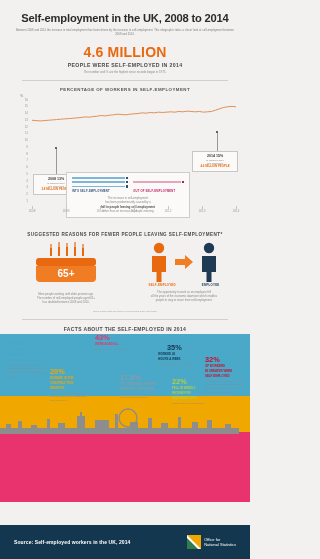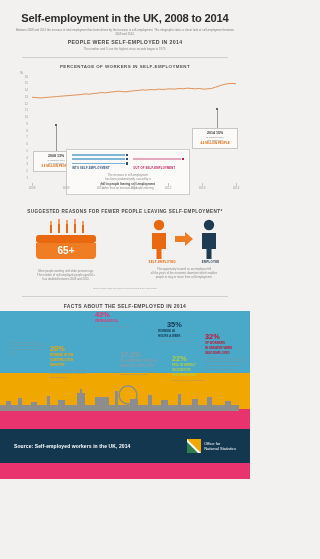--- a/index.html
+++ b/index.html
@@ -4,21 +4,21 @@
 <style>
   * { box-sizing: border-box; margin: 0; padding: 0; }
   body {
     width: 250px; height: 559px;
     background: #f2f1ef;
     font-family: "Liberation Sans", sans-serif;
     color: #3b3b3b;
     overflow: hidden;
     position: relative;
   }
-  .page { width: 250px; height: 463px; position: relative; background: #f2f1ef; }
+  .page { width: 250px; height: 559px; position: relative; background: #f2f1ef; }
 
   
   .header { padding: 12px 14px 0; text-align: center; }
   .title {
     font-size: 11.2px; font-weight: bold; color: #2b2b2b;
     letter-spacing: -0.2px; line-height: 1.15;
   }
   .subtitle {
     margin-top: 4px; font-size: 2.6px; color: #7a7a7a; line-height: 1.5;
     transform: scale(1); letter-spacing: 0.1px;
@@ -144,20 +144,21 @@
   .ons-txt { font-size: 4px; color: #ffffff; line-height: 1.35; }
 </style>
 </head>
 <body>
 
 <div class="page">
 
   <div class="header">
     <div class="title">Self-employment in the UK, 2008 to 2014</div>
     <div class="subtitle">Between 2008 and 2014 the increase in total employment has been driven by the increase in self-employment. This infographic takes a closer look at self-employment between 2008 and 2014.</div>
+    <div class="bignum">4.6 MILLION</div>
     <div class="bignum-sub">PEOPLE WERE SELF-EMPLOYED IN 2014</div>
   </div>
 
   <div class="donut-note">The number and % are the highest since records began in 1975.</div>
   <div class="rule"></div>
 
   <div class="chart-sec">
     <div class="chart-title">PERCENTAGE OF WORKERS IN SELF-EMPLOYMENT</div>
     <div class="chart-box">
       <div class="y-unit">%</div>

